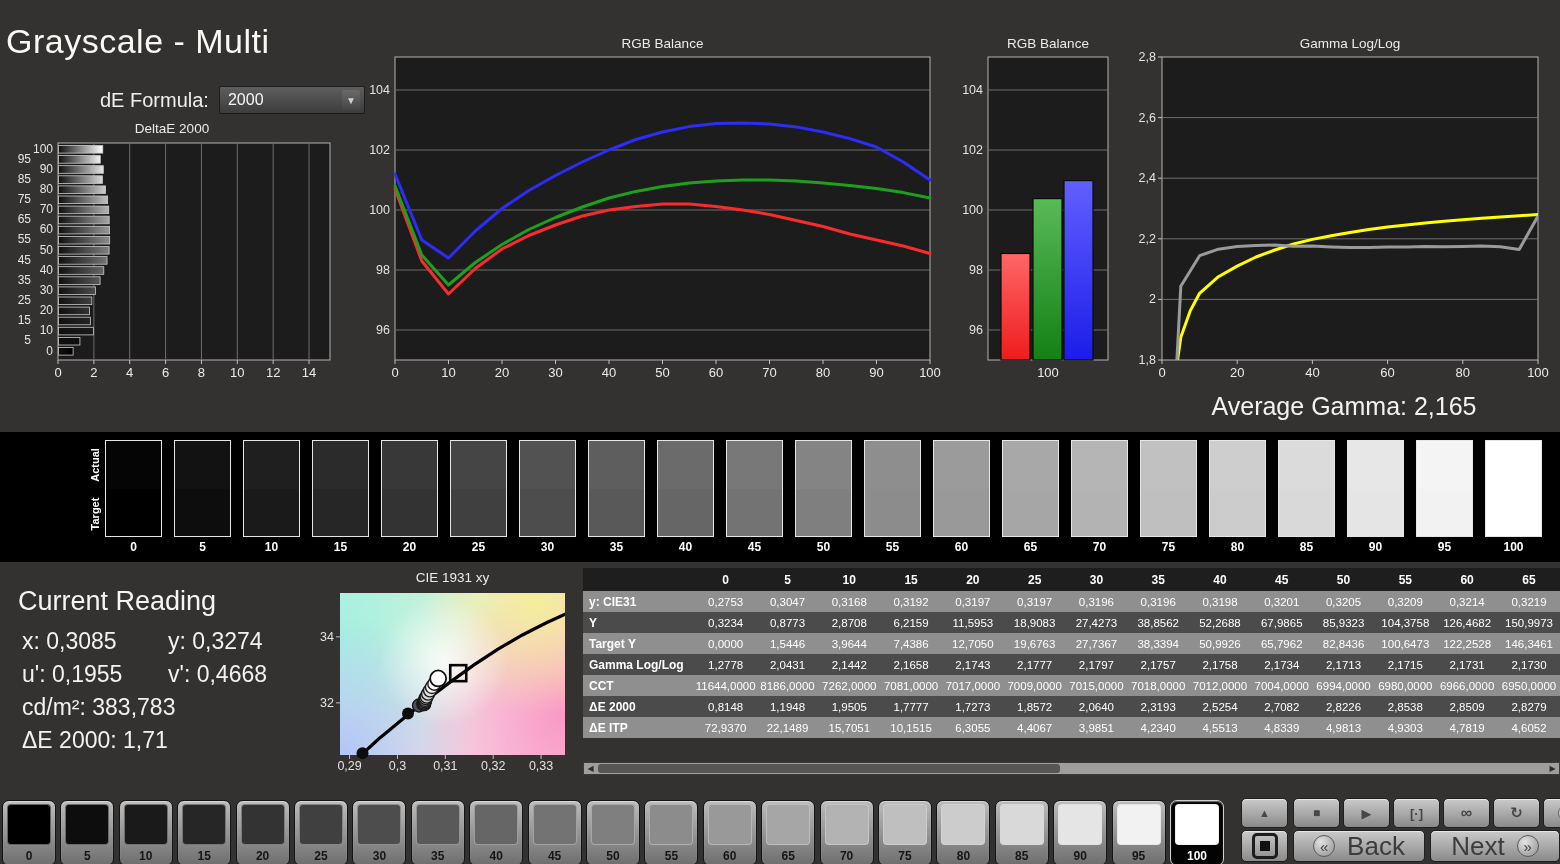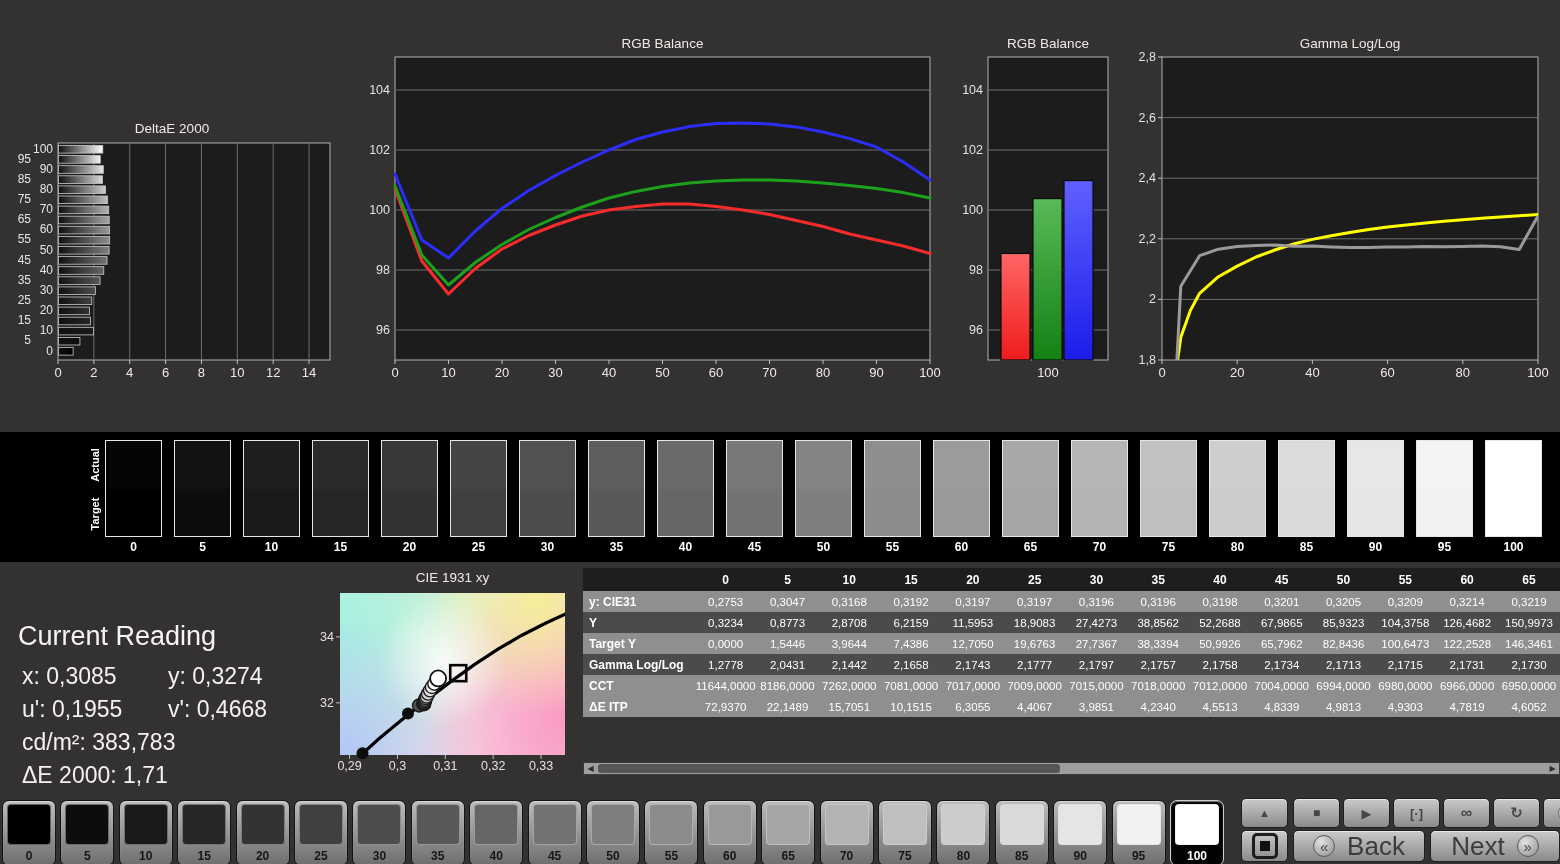--- a/index.html
+++ b/index.html
@@ -16,21 +16,21 @@
   svg text{font-family:"Liberation Sans","DejaVu Sans",sans-serif;}
   .chart{position:absolute;}
   .stats-row{position:absolute;top:392px;left:0;width:1560px;height:34px;}
   .stat{position:absolute;top:0;text-align:center;font-size:25px;color:#f4f2f0;}
   .strip{position:absolute;left:0;top:432px;width:1560px;height:130px;background:#000;}
   .strip-vlabel{position:absolute;left:95px;transform:translate(-50%,-50%) rotate(-90deg);
           font-size:11px;font-weight:bold;color:#fff;white-space:nowrap;}
   .swatch{position:absolute;top:8px;width:57px;height:97px;border:1px solid #e6e6e6;box-sizing:border-box;}
   .swatch .half{position:absolute;left:0;width:100%;height:50%;}
   .swatch-label{position:absolute;top:108px;width:59px;text-align:center;font-size:12px;font-weight:bold;color:#fff;}
-  .reading{position:absolute;left:18px;top:621px;width:300px;}
+  .reading{position:absolute;left:18px;top:586px;width:300px;}
   .reading h2{margin:0;font-size:27px;font-weight:normal;color:#f7f5f3;}
   .reading .line{position:absolute;font-size:23px;color:#f4f2f0;white-space:nowrap;}
   .cie-wrap{position:absolute;left:320px;top:568px;width:260px;height:212px;}
   .cie-bg{position:absolute;left:20px;top:25px;width:225px;height:162px;
       background:
         radial-gradient(circle at 46% 42%, rgba(255,255,255,.80) 0%, rgba(255,255,255,0) 42%),
         radial-gradient(circle at 88% 6%,  rgba(246,238,150,.95) 0%, rgba(246,238,150,0) 45%),
         radial-gradient(circle at 100% 75%, rgba(250,150,195,.95) 0%, rgba(250,150,195,0) 55%),
         radial-gradient(circle at 0% 100%, rgba(175,195,250,.95) 0%, rgba(175,195,250,0) 50%),
         radial-gradient(circle at 0% 25%,  rgba(165,240,225,.95) 0%, rgba(165,240,225,0) 55%),
@@ -66,21 +66,29 @@
   .navtext{font-size:26px;color:#3c3c3c;}
   .sqicon{width:20px;height:20px;border:3px solid #1d1d1d;border-radius:5px;display:flex;align-items:center;justify-content:center;}
   .sqicon .fillsq{width:10px;height:10px;background:#111;}
   .ledcirc{width:16px;height:16px;border-radius:50%;background:radial-gradient(circle at 35% 30%,#e6e6e6,#9a9a9a);border:1px solid #666;}
 </style>
 </head>
 <body>
 
 <div class="app">
 
-
+  <h1 class="page-title">Grayscale - Multi</h1>
+
+  <div class="de-row">
+    <span class="de-label">dE Formula:</span>
+    <div class="select">
+      <span>2000</span>
+      <span class="arrow">▼</span>
+    </div>
+  </div>
 
   <svg id="chart-deltae" class="chart" style="left:0;top:119px" width="350" height="268">
       <defs>
         <linearGradient id="bg0" x1="0%" y1="0%" x2="100%" y2="0%">
           <stop offset="0%" stop-color="#101010"></stop>
           <stop offset="100%" stop-color="rgb(0,0,0)"></stop>
         </linearGradient>
         <linearGradient id="bg1" x1="0%" y1="0%" x2="100%" y2="0%">
           <stop offset="0%" stop-color="#101010"></stop>
           <stop offset="100%" stop-color="rgb(13,13,13)"></stop>
@@ -335,20 +343,21 @@
       <text x="184.4" y="343" text-anchor="middle" font-size="13" fill="#eceae8" font-weight="normal">40</text>
       <line x1="259.6" y1="326" x2="259.6" y2="330" stroke="#c0c0c0"></line>
       <text x="259.6" y="343" text-anchor="middle" font-size="13" fill="#eceae8" font-weight="normal">60</text>
       <line x1="334.8" y1="326" x2="334.8" y2="330" stroke="#c0c0c0"></line>
       <text x="334.8" y="343" text-anchor="middle" font-size="13" fill="#eceae8" font-weight="normal">80</text>
       <line x1="410" y1="326" x2="410" y2="330" stroke="#c0c0c0"></line>
       <text x="410" y="343" text-anchor="middle" font-size="13" fill="#eceae8" font-weight="normal">100</text>
     </svg>
 
   <div class="stats-row">
+    <div class="stat" style="left:1144px;width:400px">Average Gamma: 2,165</div>
   </div>
 
   <div class="strip" id="swatch-strip">
     <span class="strip-vlabel" style="top:33px">Actual</span>
     <span class="strip-vlabel" style="top:82px">Target</span>
   <div class="swatch" style="left: 105px;">
         <div class="half" style="top: 0px; background: rgb(5, 5, 5);"></div>
         <div class="half" style="top: 50%; background: rgb(0, 0, 0);"></div>
       </div>
       <div class="swatch-label" style="left: 104px;">0</div>
@@ -609,20 +618,37 @@
             <td>7009,0000</td>
             <td>7015,0000</td>
             <td>7018,0000</td>
             <td>7012,0000</td>
             <td>7004,0000</td>
             <td>6994,0000</td>
             <td>6980,0000</td>
             <td>6966,0000</td>
             <td>6950,0000</td>
           </tr>
+          <tr class="dark">
+            <td class="rowlabel">ΔE 2000</td>
+            <td>0,8148</td>
+            <td>1,1948</td>
+            <td>1,9505</td>
+            <td>1,7777</td>
+            <td>1,7273</td>
+            <td>1,8572</td>
+            <td>2,0640</td>
+            <td>2,3193</td>
+            <td>2,5254</td>
+            <td>2,7082</td>
+            <td>2,8226</td>
+            <td>2,8538</td>
+            <td>2,8509</td>
+            <td>2,8279</td>
+          </tr>
           <tr class="light">
             <td class="rowlabel">ΔE ITP</td>
             <td>72,9370</td>
             <td>22,1489</td>
             <td>15,7051</td>
             <td>10,1515</td>
             <td>6,3055</td>
             <td>4,4067</td>
             <td>3,9851</td>
             <td>4,2340</td>

